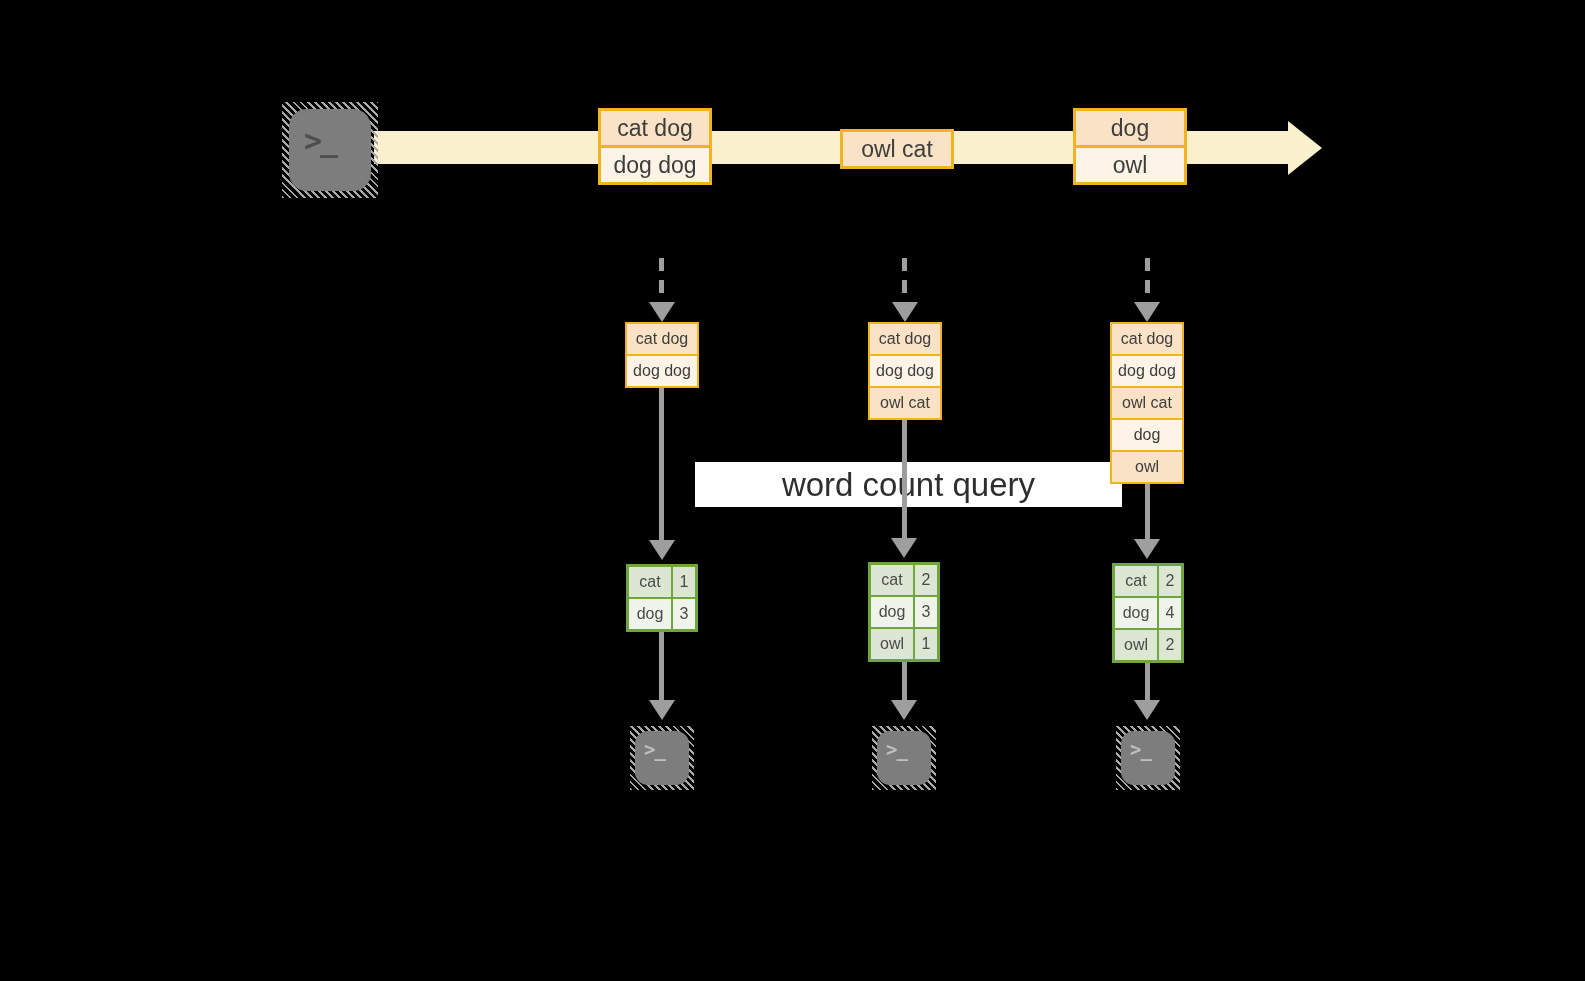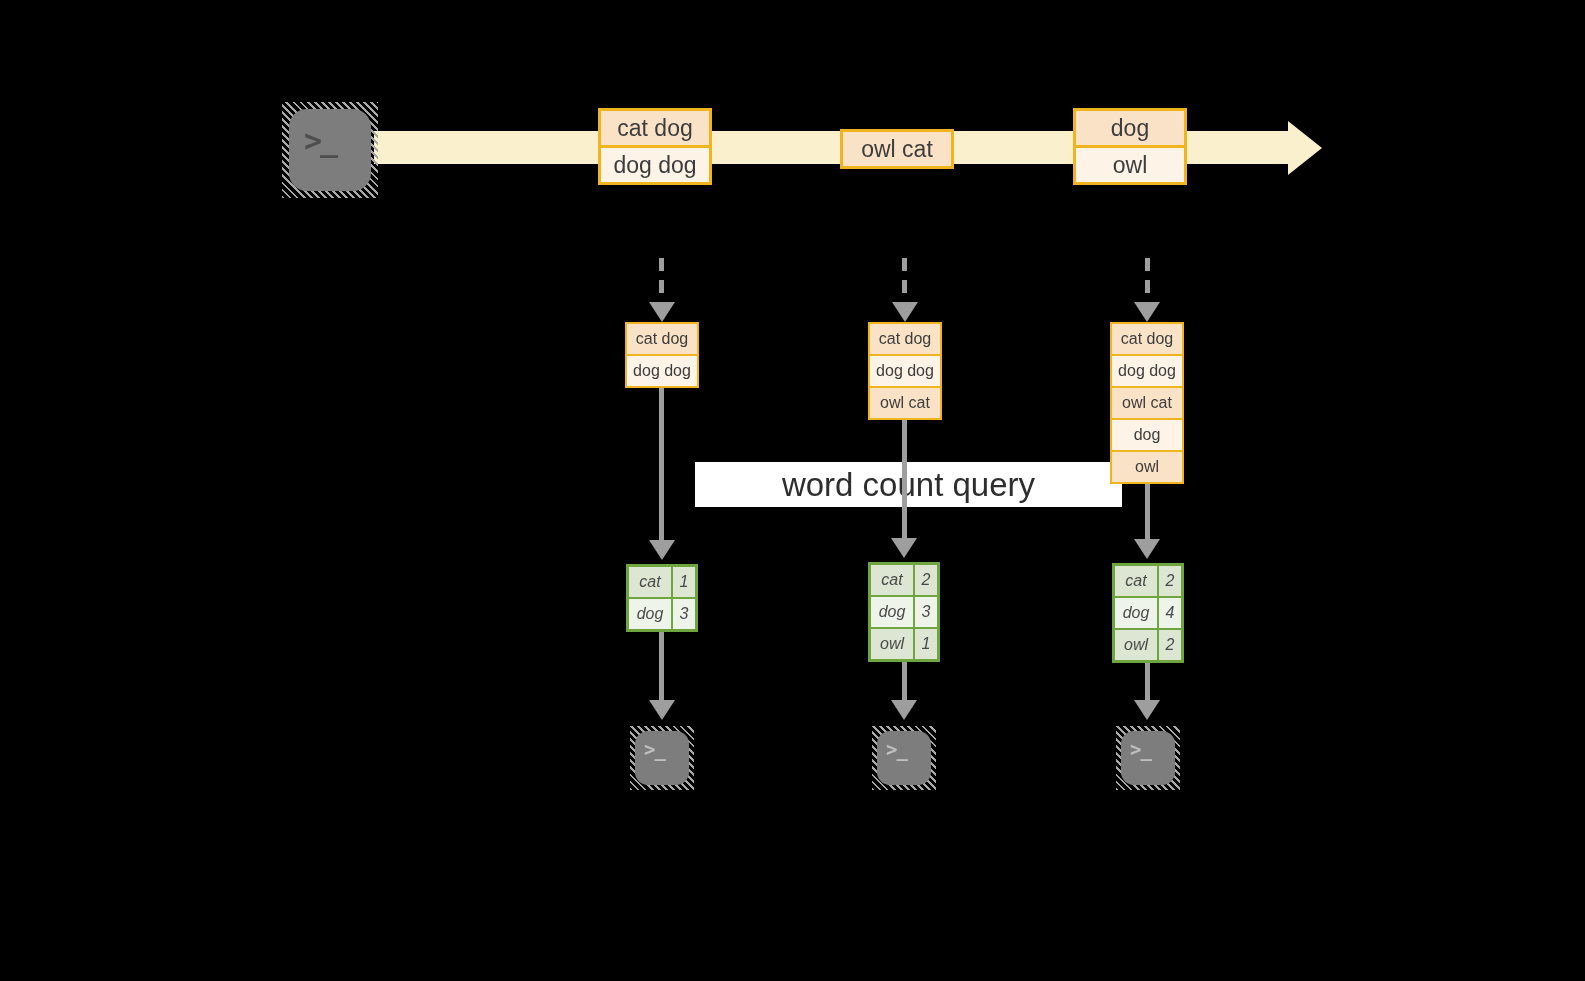--- a/index.html
+++ b/index.html
@@ -37,21 +37,21 @@
   .srow{height:30px;flex:0 0 30px;display:flex;align-items:center;justify-content:center;
         font-size:16px;color:var(--ink);}
 
   
   .qlabel{background:var(--label-bg);display:flex;align-items:center;justify-content:center;
           font-size:33px;color:#2E2E2E;z-index:1;}
 
   
   .wtable{border:3px solid var(--green);background:var(--green);display:grid;
           grid-template-columns:42px 22px;grid-auto-rows:30px;gap:2px;}
-  .wc{display:flex;align-items:center;justify-content:center;font-size:16px;color:#4A4A4A;font-style:italic;}
+  .wc{display:flex;align-items:center;justify-content:center;font-size:16px;color:#4A4A4A;}
   .row-a{background:var(--green-dark-cell);} .row-b{background:var(--green-light-cell);}
 
   
   .term{background:repeating-linear-gradient(45deg,var(--icon-hatch) 0 2px,transparent 2px 5px);
         padding:7px;}
   .term-body{width:100%;height:100%;background:var(--icon-gray);border-radius:18px;position:relative;}
   .term-sm{padding:5px;}
   .term-sm .term-body{border-radius:13px;}
   .glyph{position:absolute;font-family:"DejaVu Sans Mono","Liberation Mono",monospace;
          font-weight:bold;line-height:1;}

